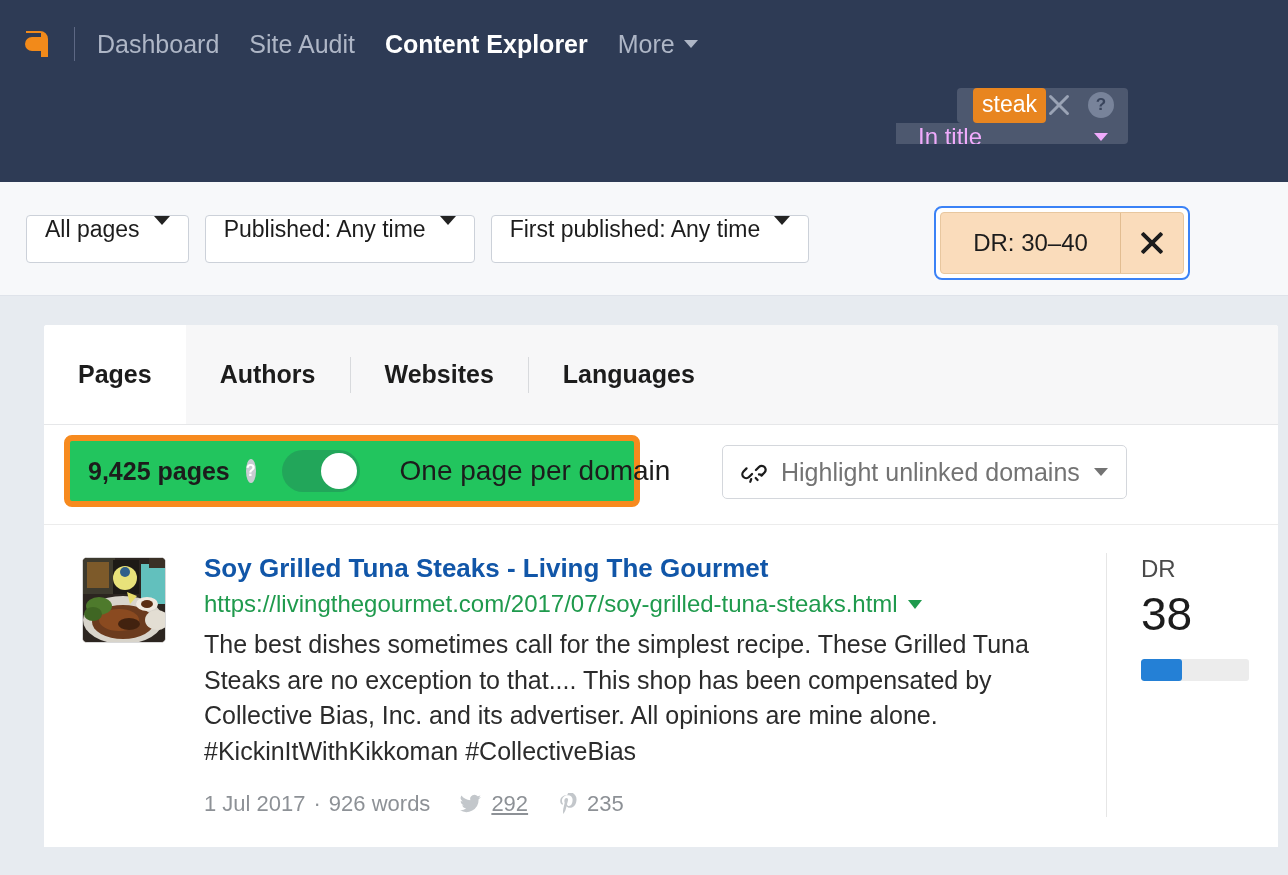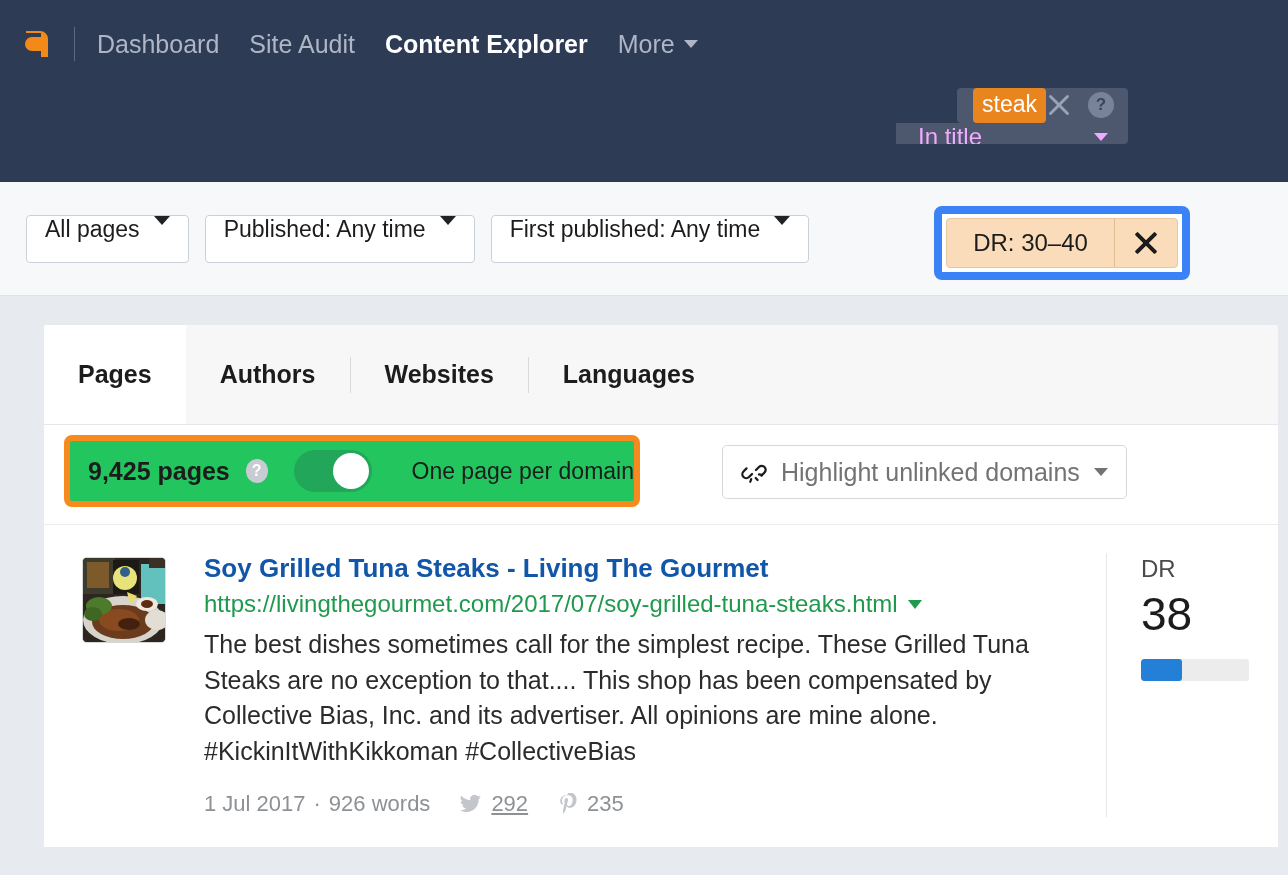--- a/index.html
+++ b/index.html
@@ -169,21 +169,21 @@
     color: #1c1c1c;
     cursor: pointer;
     white-space: nowrap;
   }
   .fbtn .caret-down { border-top-color: #222; border-left-width: 8px; border-right-width: 8px; border-top-width: 9px; }
 
   .dr-annot {
     position: absolute;
     left: 934px; top: 206px;
     width: 256px; height: 74px;
-    border: 8px solid #3b82f6;
+    border: 2px solid #3b82f6;
     border-radius: 8px;
     background: #ffffff;
     padding: 4px;
     display: flex;
     align-items: stretch;
   }
   .dr-pill {
     flex: 1 1 auto;
     background: #fadcbb;
     border: 1px solid #e8c79f;
@@ -306,21 +306,21 @@
     flex: 0 0 auto;
   }
   .toggle .knob {
     position: absolute;
     right: 3px; top: 3px;
     width: 36px; height: 36px;
     border-radius: 50%;
     background: #fff;
   }
   .toggle-label {
-    font-size: 23px;
+    font-size: 28px;
     color: #1c1c1c;
     margin-left: 24px;
     white-space: nowrap;
   }
   .highlight-btn {
     position: absolute;
     left: 678px; top: 20px;
     height: 54px;
     background: #fff;
     border: 1px solid #d4d7dc;

